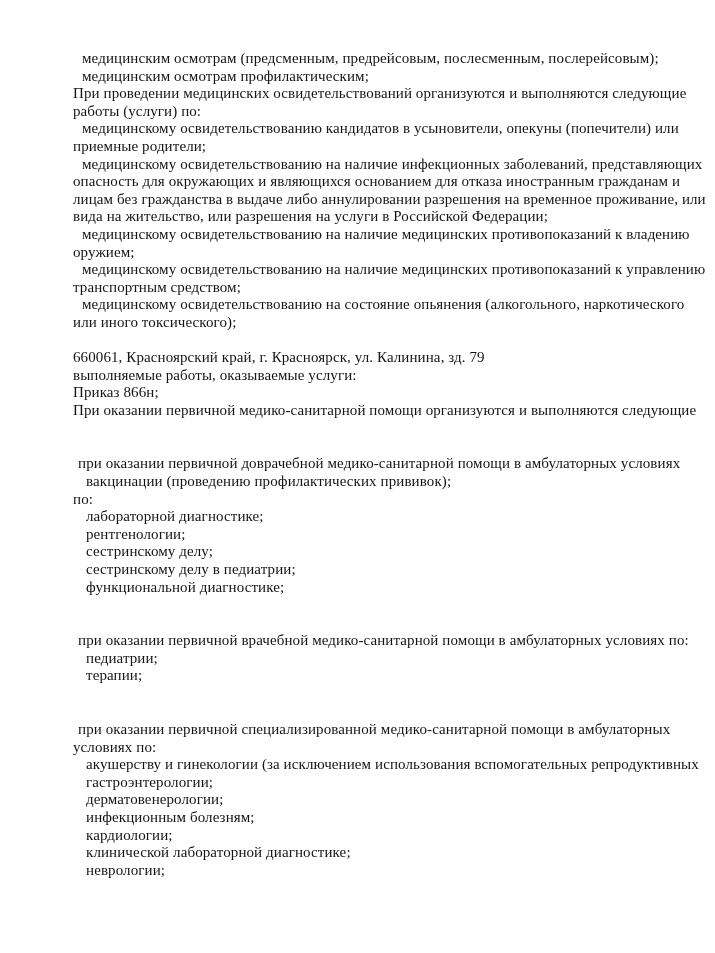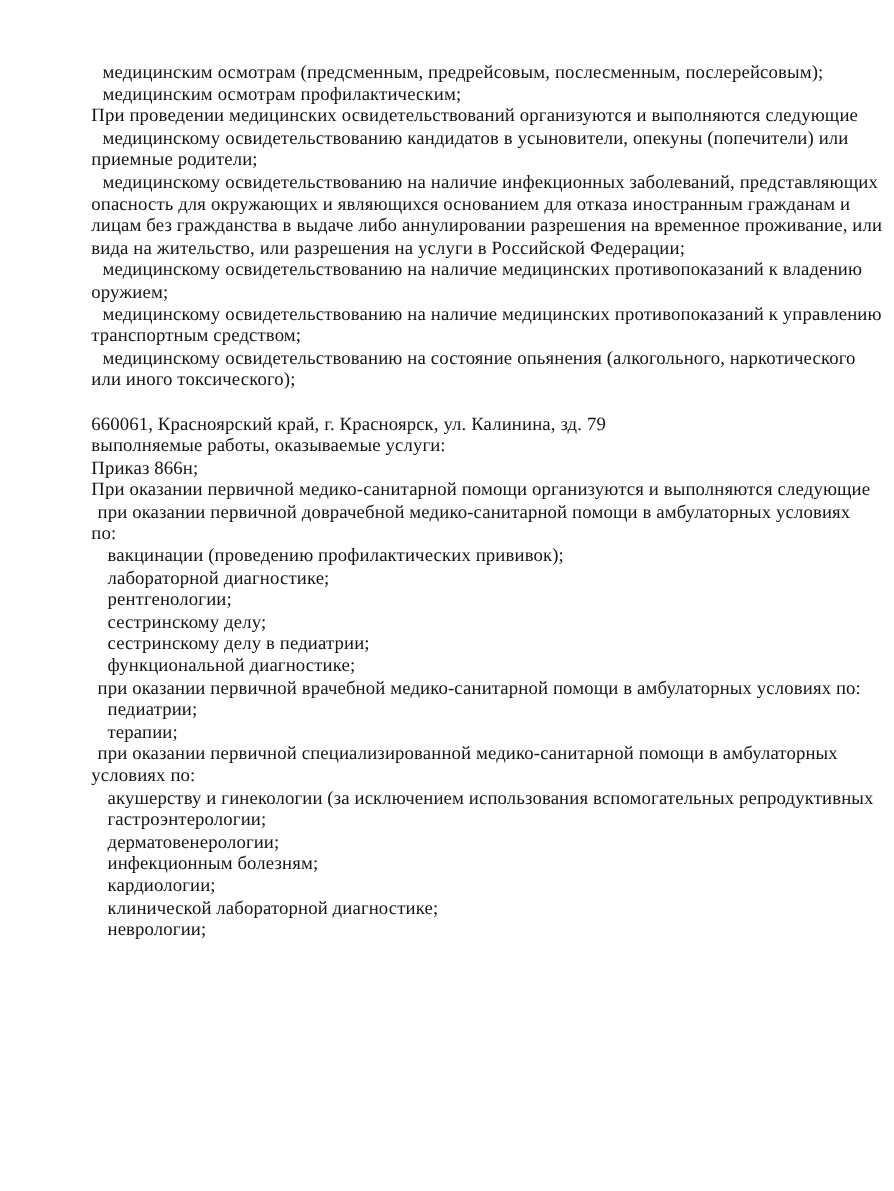--- a/index.html
+++ b/index.html
@@ -22,52 +22,53 @@
   }
   .line {
     font-family: "Liberation Serif", "DejaVu Serif", serif;
     font-size: 15px;
     line-height: 17.6px;
     color: #141414;
     white-space: pre;
     letter-spacing: 0.1px;
   }
   .ind0 { padding-left: 0; }
-  .ind1 { padding-left: 5px; }   
+  .ind1 { padding-left: 5px; margin-top: 36px; }   
   .ind2 { padding-left: 9px; }   
   .ind3 { padding-left: 13px; }  
 </style>
 </head>
 <body>
 
 <div class="page">
   <div class="content" style="color: rgb(20, 20, 20);">
       <div class="line ind2">медицинским осмотрам (предсменным, предрейсовым, послесменным, послерейсовым);</div>
       <div class="line ind2">медицинским осмотрам профилактическим;</div>
       <div class="line ind0">При проведении медицинских освидетельствований организуются и выполняются следующие</div>
+      <div class="line ind0">работы (услуги) по:</div>
       <div class="line ind2">медицинскому освидетельствованию кандидатов в усыновители, опекуны (попечители) или</div>
       <div class="line ind0">приемные родители;</div>
       <div class="line ind2">медицинскому освидетельствованию на наличие инфекционных заболеваний, представляющих</div>
       <div class="line ind0">опасность для окружающих и являющихся основанием для отказа иностранным гражданам и</div>
       <div class="line ind0">лицам без гражданства в выдаче либо аннулировании разрешения на временное проживание, или</div>
       <div class="line ind0">вида на жительство, или разрешения на услуги в Российской Федерации;</div>
       <div class="line ind2">медицинскому освидетельствованию на наличие медицинских противопоказаний к владению</div>
       <div class="line ind0">оружием;</div>
       <div class="line ind2">медицинскому освидетельствованию на наличие медицинских противопоказаний к управлению</div>
       <div class="line ind0">транспортным средством;</div>
       <div class="line ind2">медицинскому освидетельствованию на состояние опьянения (алкогольного, наркотического</div>
       <div class="line ind0">или иного токсического);</div>
       <div class="line ind0">&nbsp;</div>
       <div class="line ind0">660061, Красноярский край, г. Красноярск, ул. Калинина, зд. 79</div>
       <div class="line ind0">выполняемые работы, оказываемые услуги:</div>
       <div class="line ind0">Приказ 866н;</div>
       <div class="line ind0">При оказании первичной медико-санитарной помощи организуются и выполняются следующие</div>
       <div class="line ind1">при оказании первичной доврачебной медико-санитарной помощи в амбулаторных условиях</div>
+      <div class="line ind3">вакцинации (проведению профилактических прививок);</div>
       <div class="line ind0">по:</div>
-      <div class="line ind3">вакцинации (проведению профилактических прививок);</div>
       <div class="line ind3">лабораторной диагностике;</div>
       <div class="line ind3">рентгенологии;</div>
       <div class="line ind3">сестринскому делу;</div>
       <div class="line ind3">сестринскому делу в педиатрии;</div>
       <div class="line ind3">функциональной диагностике;</div>
       <div class="line ind1">при оказании первичной врачебной медико-санитарной помощи в амбулаторных условиях по:</div>
       <div class="line ind3">педиатрии;</div>
       <div class="line ind3">терапии;</div>
       <div class="line ind1">при оказании первичной специализированной медико-санитарной помощи в амбулаторных</div>
       <div class="line ind0">условиях по:</div>

